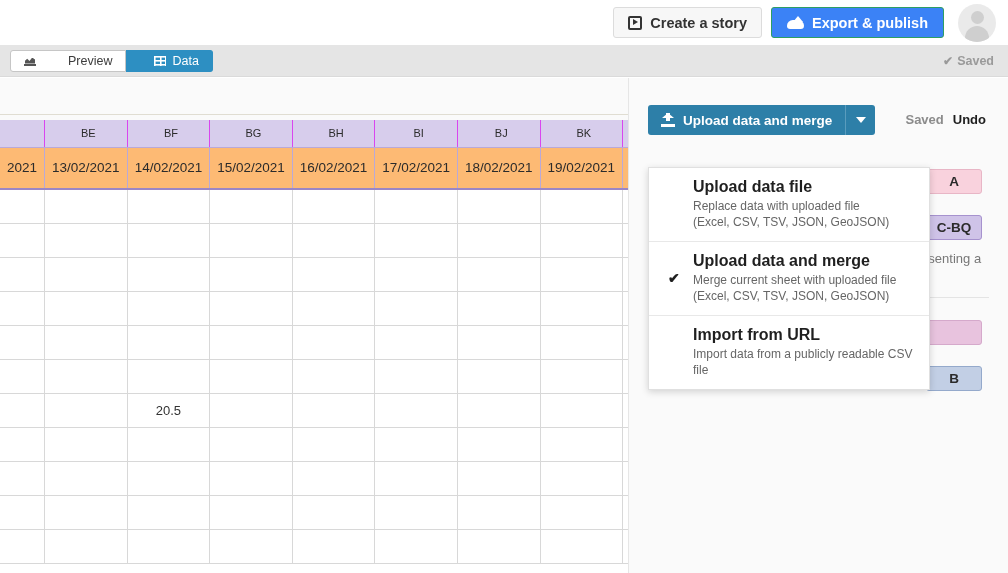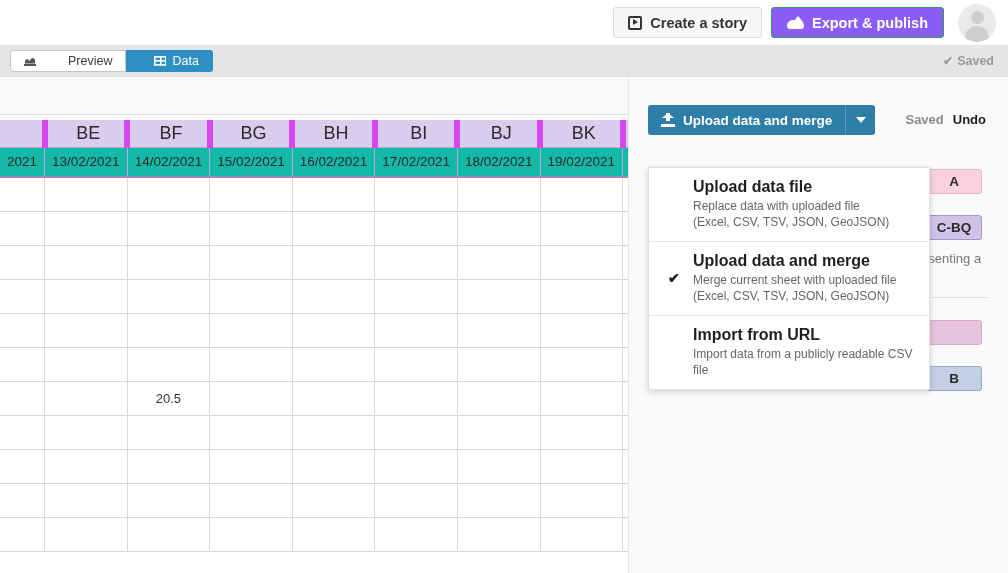--- a/index.html
+++ b/index.html
@@ -22,21 +22,21 @@
     display: flex; align-items: center; gap: 8px;
     height: 31px; padding: 0 14px;
     background: #f7f7f7;
     border: 1px solid #dcdcdc; border-radius: 3px;
     font-size: 14.5px; font-weight: bold; color: #333;
     cursor: pointer;
   }
   .btn-publish {
     display: flex; align-items: center; gap: 8px;
     height: 31px; padding: 0 15px; margin-left: 9px;
-    background: #8b5cf6;
+    background: #3b82f6;
     border: 1px solid #2e9e63; border-radius: 3px;
     font-size: 14.5px; font-weight: bold; color: #ffffff;
     cursor: pointer;
   }
   .avatar {
     width: 38px; height: 38px; margin-left: 14px; border-radius: 50%;
     background: #eaeaea; position: relative; overflow: hidden;
   }
   .avatar::before {
     content: ""; position: absolute; left: 50%; top: 7px;
@@ -134,28 +134,28 @@
   table.sheet td, table.sheet th {
     border-right: 1px solid #d8d8d8;
     border-bottom: 1px solid #d8d8d8;
     height: 34px; padding: 0 7px;
     font-size: 13px; font-weight: normal;
     color: #333; text-align: center; white-space: nowrap;
   }
   tr.col-letters th {
     background: #d7cdec; color: #2b2b2b;
     border-bottom: 1px solid #b9a9d8;
-    border-right: 6px solid #d946ef;
-    height: 27px; font-weight: normal; font-size: 18px; padding-left: 12px;
+    border-right: 1px solid #d946ef;
+    height: 27px; font-weight: normal; font-size: 11px; padding-left: 12px;
   }
   tr.date-row td {
-    background: #14b8a6; color: #2b2b2b;
+    background: #fdba74; color: #2b2b2b;
     border-bottom: 2px solid #9b86c6;
     border-right: 1px solid #b9a9d8;
-    height: 30px; font-size: 13.5px;
+    height: 42px; font-size: 13.5px;
   }
   td.val { text-align: left; font-size: 13px; }
   .scroll-track {
     position: absolute; right: 3px; top: 42px; width: 15px; height: 453px;
     background: #f0f0f0; border-left: 1px solid #e3e3e3;
   }
   .scroll-up {
     position: absolute; left: 50%; top: 4px; margin-left: -4px;
     width: 0; height: 0;
     border-left: 4px solid transparent; border-right: 4px solid transparent;

